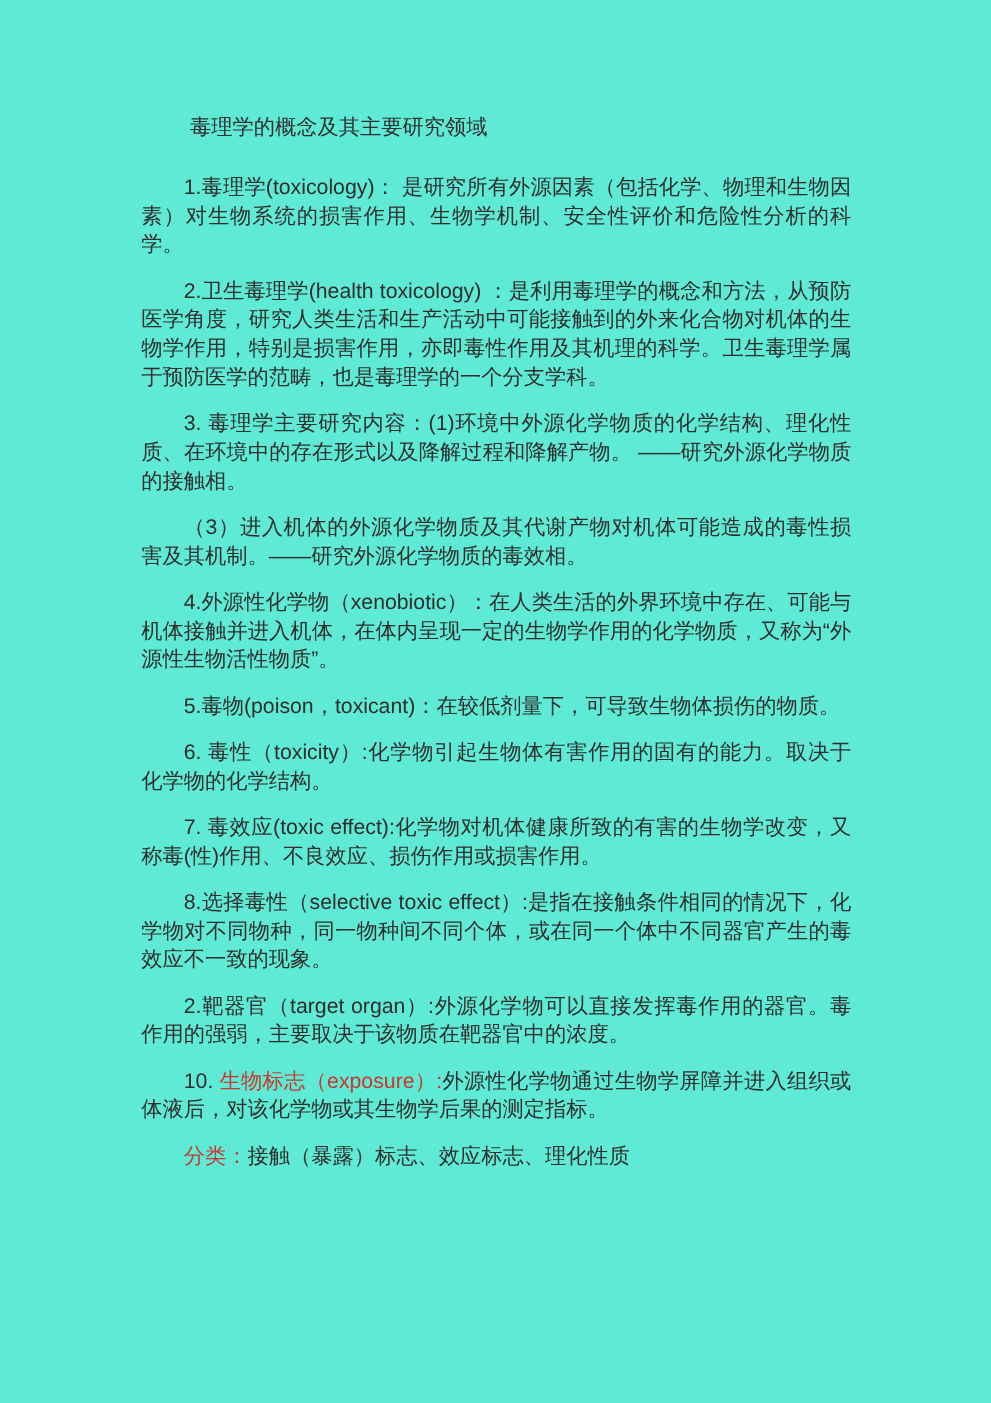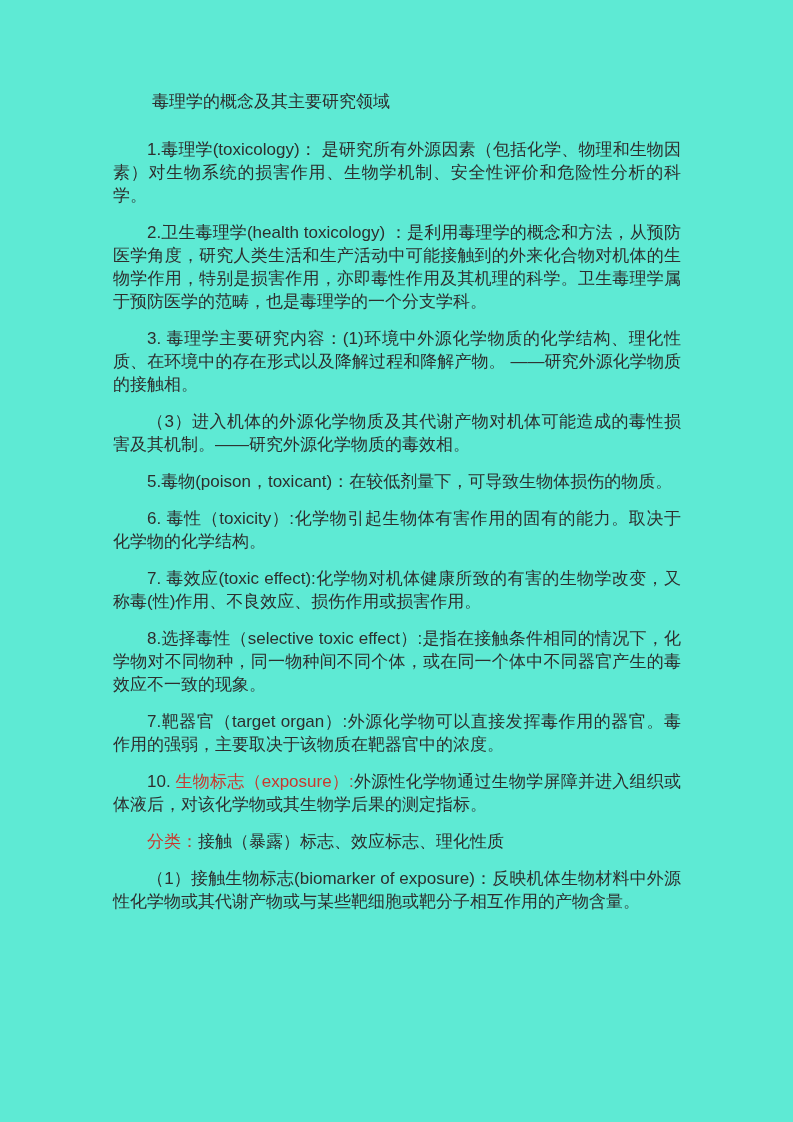--- a/index.html
+++ b/index.html
@@ -63,47 +63,47 @@
 
     <p class="para">
       <span>3. 毒理学主要研究内容：(1)环境中外源化学物质的化学结构、理化性质、在环境中的存在形式以及降解过程和降解产物。 ——研究外源化学物质的接触相。</span>
     </p>
 
 
     <p class="para">
       <span>（3）进入机体的外源化学物质及其代谢产物对机体可能造成的毒性损害及其机制。——研究外源化学物质的毒效相。</span>
     </p>
 
+    <p class="para">
+      <span>4.外源性化学物（xenobiotic）：在人类生活的外界环境中存在、可能与机体接触并进入机体，在体内呈现一定的生物学作用的化学物质，又称为“外源性生物活性物质”。</span>
+    </p>
 
     <p class="para">
       <span>5.毒物(poison，toxicant)：在较低剂量下，可导致生物体损伤的物质。</span>
     </p>
 
     <p class="para">
       <span>6. 毒性（toxicity）:化学物引起生物体有害作用的固有的能力。取决于化学物的化学结构。</span>
     </p>
 
     <p class="para">
       <span>7. 毒效应(toxic effect):化学物对机体健康所致的有害的生物学改变，又称毒(性)作用、不良效应、损伤作用或损害作用。</span>
     </p>
 
     <p class="para">
       <span>8.选择毒性（selective toxic effect）:是指在接触条件相同的情况下，化学物对不同物种，同一物种间不同个体，或在同一个体中不同器官产生的毒效应不一致的现象。</span>
     </p>
 
     <p class="para">
-      <span>7.靶器官（target organ）:外源化学物可以直接发挥毒作用的器官。毒作用的强弱，主要取决于该物质在靶器官中的浓度。</span>
+      <span>2.靶器官（target organ）:外源化学物可以直接发挥毒作用的器官。毒作用的强弱，主要取决于该物质在靶器官中的浓度。</span>
     </p>
 
     <p class="para">
       <span>10. </span><span class="hl">生物标志（exposure）:</span><span>外源性化学物通过生物学屏障并进入组织或体液后，对该化学物或其生物学后果的测定指标。</span>
     </p>
 
     <p class="para">
       <span class="hl">分类：</span><span>接触（暴露）标志、效应标志、理化性质</span>
     </p>
 
-    <p class="para">
-      <span>（1）接触生物标志(biomarker of exposure)：反映机体生物材料中外源性化学物或其代谢产物或与某些靶细胞或靶分子相互作用的产物含量。</span>
-    </p>
 
   </div>
 </div>
 
 </body></html>

